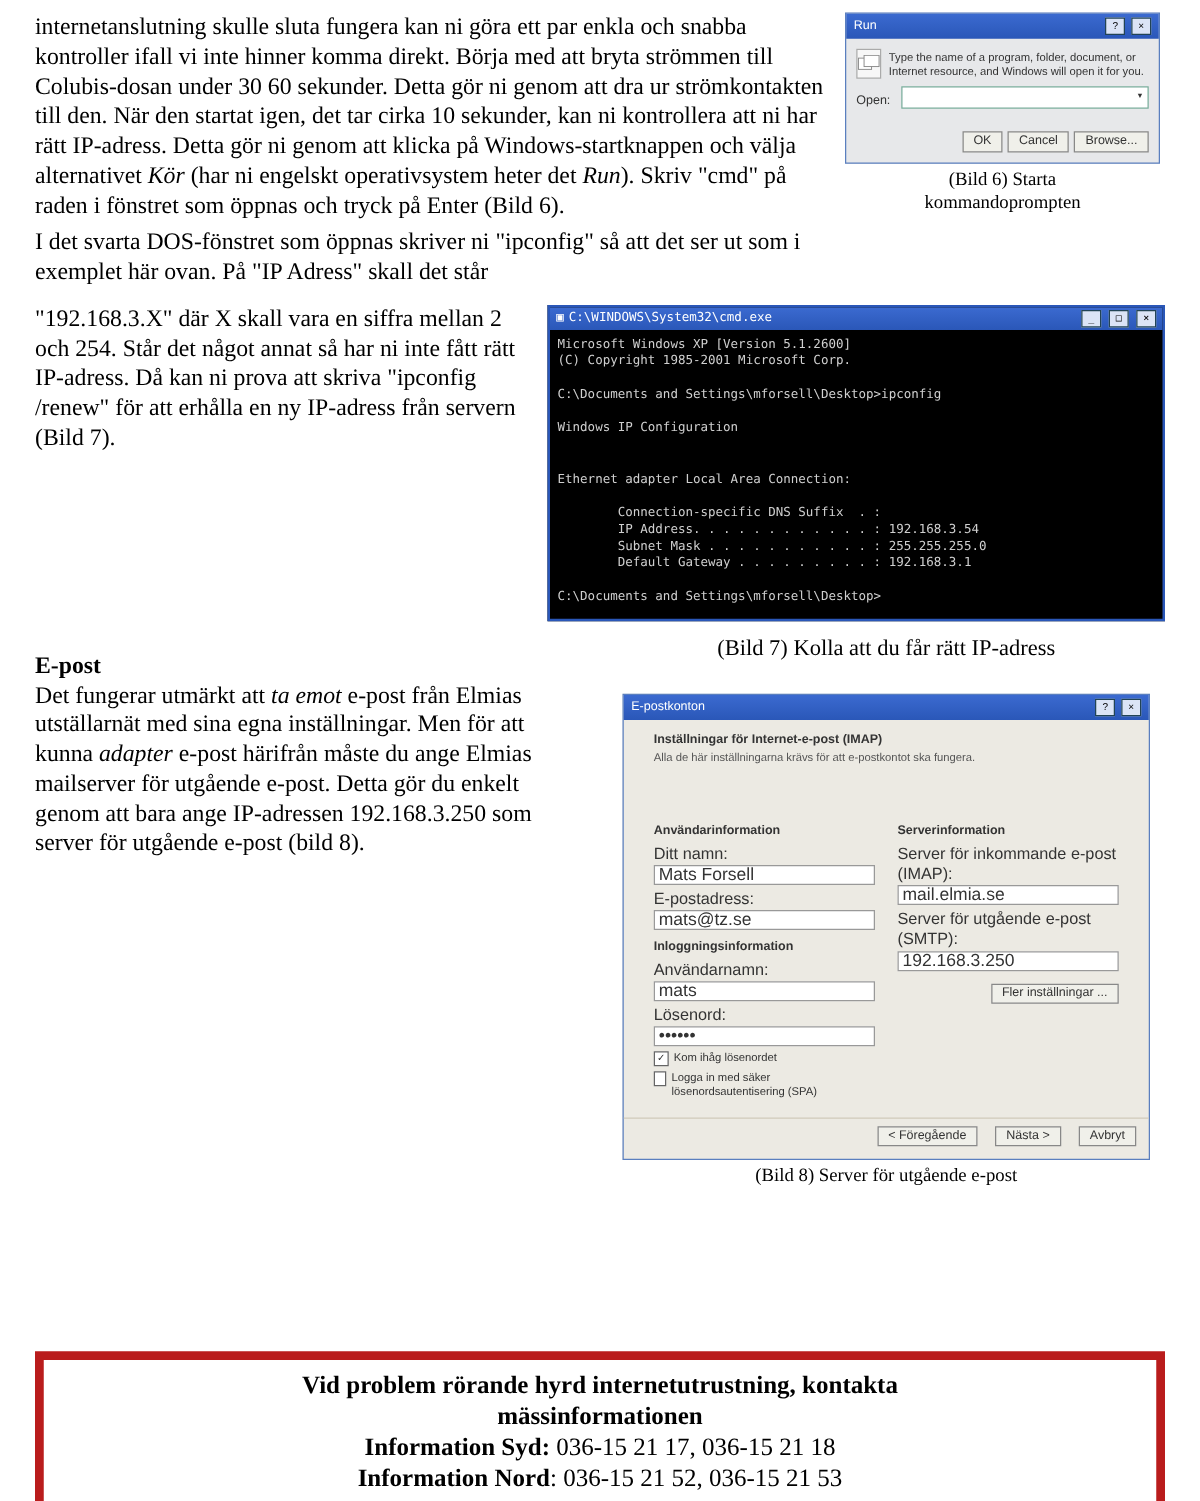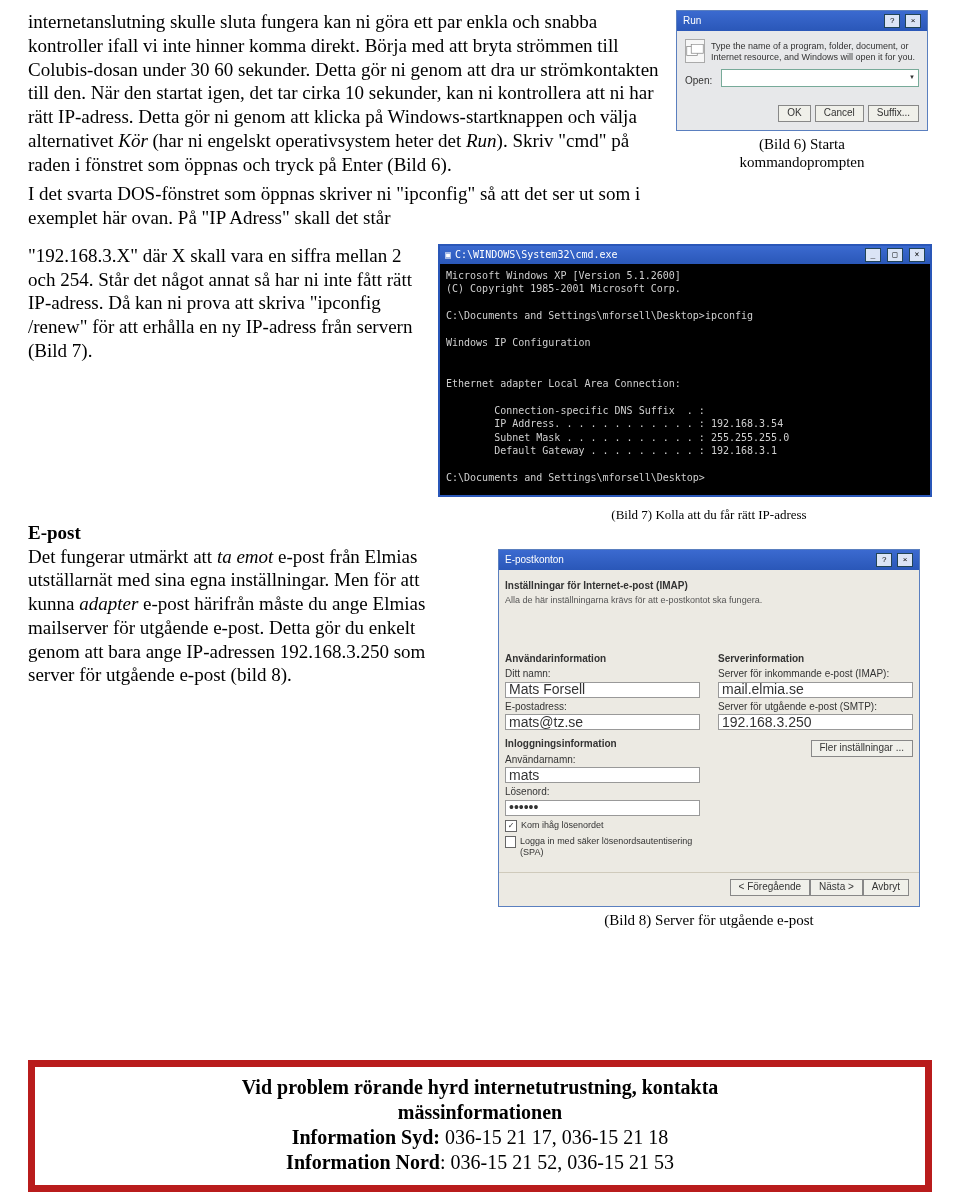--- a/index.html
+++ b/index.html
@@ -36,42 +36,42 @@
   .row2 .text { width: 400px; }
   .row2 .fig { flex:1; display:flex; flex-direction:column; align-items:center; }
   .cmd {
     width: 490px; border:2px solid #2a57b8; background:#000; color:#cfcfcf;
     font-family:"Lucida Console", monospace; font-size:10px;
   }
   .cmd-title { background: linear-gradient(#3b6ad0,#2a57b8); color:#fff; padding:2px 5px; display:flex; align-items:center; gap:4px;}
   .cmd-title .spacer{flex:1;}
   .cmd-title .wbtn{width:14px;height:12px;background:#dbe4f6;border:1px solid #245;font-size:8px;text-align:center;line-height:12px;color:#000;margin-left:2px;}
   .cmd-body { padding:5px 6px 10px; white-space:pre; line-height:1.35; min-height:160px;}
-  .caption2 { font-size:13px; text-align:center; margin-top:4px;}
+  .caption2 { font-size:18px; text-align:center; margin-top:4px;}
 
   .row3 { display:flex; align-items:flex-start; gap:18px; margin-top:6px;}
   .row3 .text { width:440px;}
   .row3 .fig { flex:1; display:flex; flex-direction:column; align-items:center;}
   .epost-title { font-weight:bold; margin-top:18px;}
   .email-dialog {
     width: 420px; border:1px solid #5a7fbf; background:#eceae3; font-family:Tahoma,sans-serif; font-size:10px; color:#333;
   }
   .email-title { background: linear-gradient(#3b6ad0,#2a57b8); color:#fff; padding:3px 6px; display:flex; justify-content:space-between; align-items:center;}
   .email-title .btns span { display:inline-block; width:14px; height:12px; background:#dbe4f6; border:1px solid #245; margin-left:2px; font-size:8px; text-align:center; line-height:12px; color:#000;}
-  .email-body { padding:8px 6px;}
+  .email-body { padding:8px 24px;}
   .email-heading { font-weight:bold; margin:2px 0 2px;}
   .email-sub { color:#555; margin-bottom:6px; font-size:9px;}
   .email-cols { display:flex; gap:18px;}
   .email-col { flex:1;margin-top:33px;}
-  .email-col label { display:block; font-size:10px; color:#333; margin-top:3px;}
+  .email-col label { display:block; font-size:13px; color:#333; margin-top:3px;}
   .email-field { height:14px; background:#fff; border:1px solid #999; margin-top:1px; padding:0 3px; font-size:14px; display:flex; align-items:center; overflow:hidden;}
   .email-section-title { font-weight:bold; margin-top:8px;}
   .checkrow { display:flex; align-items:flex-start; gap:4px; margin-top:4px; font-size:9px;}
   .chk { width:10px; height:10px; border:1px solid #666; background:#fff; display:inline-flex; align-items:center; justify-content:center; font-size:8px;}
-  .email-buttons { display:flex; justify-content:flex-end; gap:0; padding:6px 10px 10px; border-top:1px solid #cfcabb; margin-top:6px;}
+  .email-buttons { display:flex; justify-content:flex-end; gap:14px; padding:6px 10px 10px; border-top:1px solid #cfcabb; margin-top:6px;}
   .fler-row{display:flex;justify-content:flex-end;margin-top:10px;}
 
   .contact-box {
     border:7px solid #b91c1c; margin-top:130px; padding:8px 14px 10px; text-align:center;
     font-family:"Times New Roman",serif; font-size:20px;
   }
   .contact-box .bold { font-weight:bold; }
   .caption3 { font-size:15px; text-align:center; margin-top:4px;}
   .italic { font-style: italic; }
 </style>
@@ -106,21 +106,21 @@
         <div class="run-row">
           <span style="width:30px;">Open:</span>
           <div class="run-input">
               <span class="drop">▼</span>
             </div>
         </div>
       </div>
       <div class="run-buttons">
         <div class="win-btn">OK</div>
         <div class="win-btn">Cancel</div>
-        <div class="win-btn">Suffix...</div>
+        <div class="win-btn">Browse...</div>
       </div>
     </div>
     <div class="caption">
       <span>(Bild 6) Starta</span><br>
       <span>kommandoprompten</span>
     </div>
   </div>
 </div>
 
 <div class="row2">

